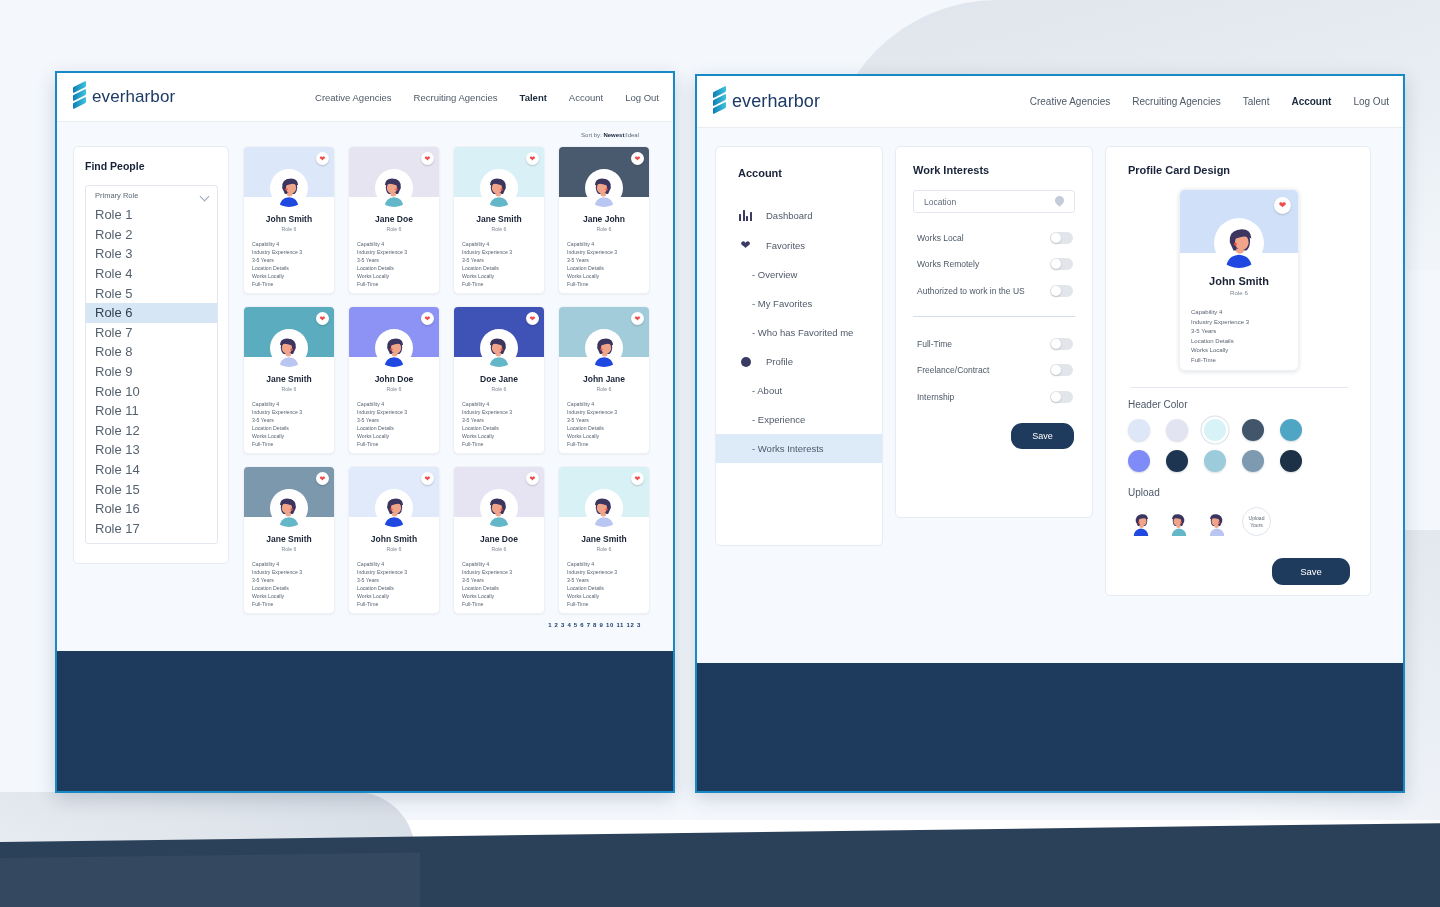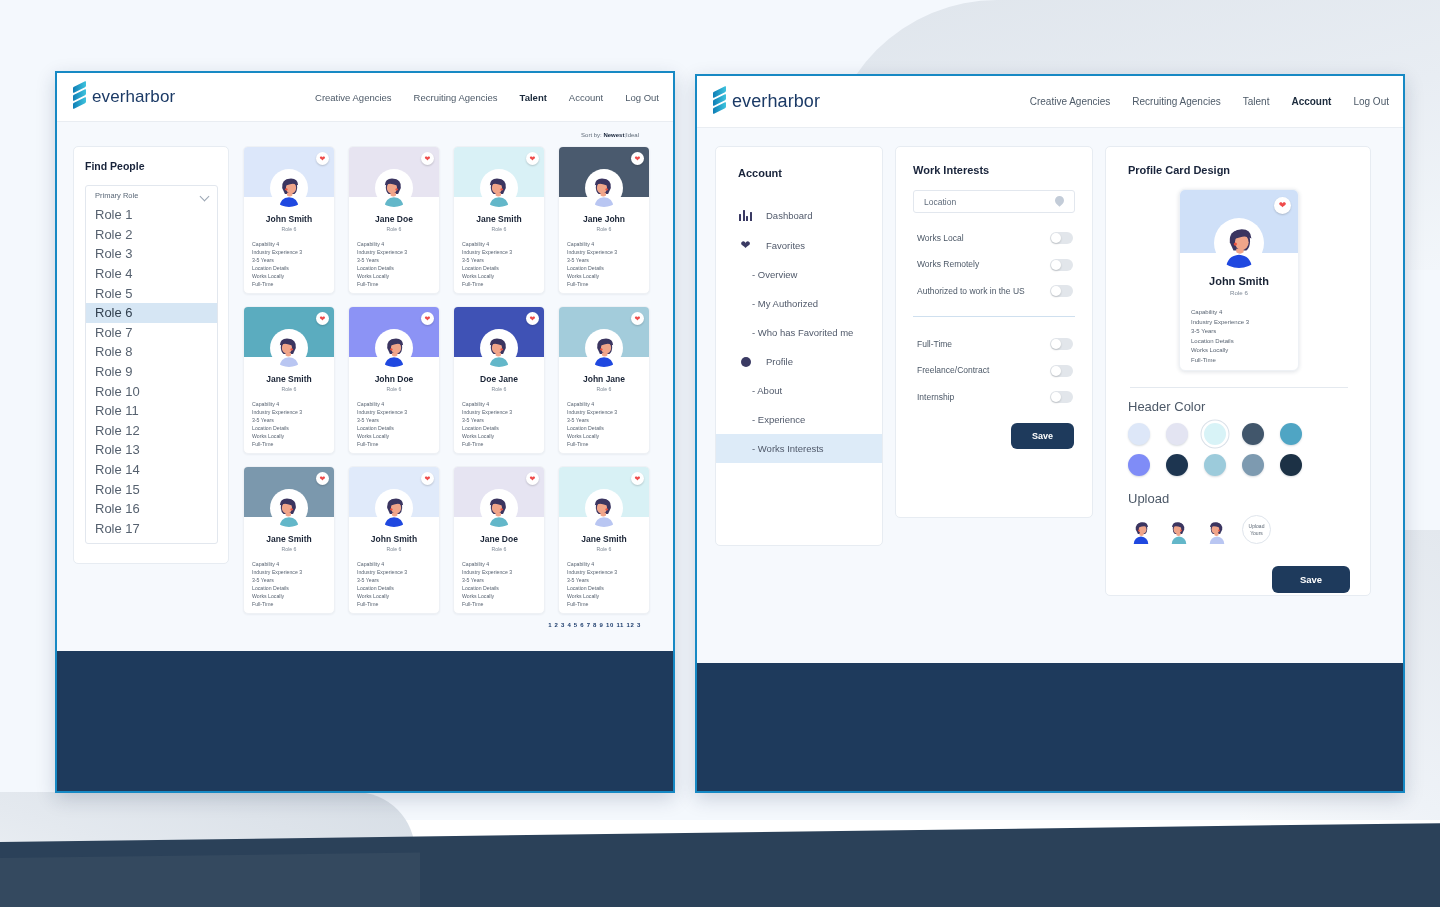--- a/index.html
+++ b/index.html
@@ -170,33 +170,33 @@
     border:1px solid #e2e7ee; border-radius:3px; height:23px;
     display:flex; align-items:center; justify-content:space-between;
     padding:0 10px 0 10px; font-size:8.5px; color:#5f6b7b; margin-bottom:12px;
   }
   .pin { width:9px; height:12px; position:relative; }
   .pin:before {
     content:''; position:absolute; left:0; top:0; width:9px; height:9px;
     border-radius:50% 50% 50% 0; transform:rotate(-45deg); background:#c3ccd8;
   }
   .toggle-row {
-    display:flex; align-items:flex-end; justify-content:space-between;
+    display:flex; align-items:flex-start; justify-content:space-between;
     padding:7px 2px 7px 4px; font-size:8.5px; color:#4c5867; line-height:1.45;
   }
   .toggle-row .lbl { max-width:110px; }
   .sw { width:23px; height:12px; border-radius:7px; background:#e2e6eb; position:relative; flex:none; cursor:pointer; }
   .sw:after {
     content:''; position:absolute; left:1px; top:1px; width:10px; height:10px;
     border-radius:50%; background:#fff; box-shadow:0 1px 2px rgba(0,0,0,.18);
   }
   .divider { height:1px; background:#cfe0ef; margin:12px 0 14px; }
   .btn-save {
-    background:#1e3a5c; color:#fff; border:none; border-radius:6px;
-    font-family:inherit; font-size:9px; font-weight:bold; padding:8px 0;
+    background:#1e3a5c; color:#fff; border:none; border-radius:11px;
+    font-family:inherit; font-size:9px; font-weight:normal; padding:8px 0;
     width:63px; cursor:pointer;
   }
   .save-wrap { display:flex; justify-content:flex-end; margin-top:13px; padding-right:1px;}
 
   .design-panel { width:266px; height:450px; padding:17px 20px 0 22px; }
   .design-panel h3 { font-size:11px; color:#18233a; margin-bottom:13px; }
   .preview-wrap { display:flex; justify-content:center; }
   .preview-card {
     width:120px; height:182px; background:#fff; border-radius:6px; overflow:hidden;
     position:relative; box-shadow:0 1px 4px rgba(30,50,80,.14); border:1px solid #eef1f5;
@@ -204,21 +204,21 @@
   .preview-card .pcard-head { height:63px; }
   .preview-card .heart-btn { width:17px; height:17px; right:7px; top:7px; }
   .preview-card .heart-btn .gl { font-size:9px; }
   .preview-card .avatar-wrap { width:50px; height:50px; top:28px; }
   .preview-card .pcard-name { font-size:11px; margin-top:22px; }
   .preview-card .pcard-role { font-size:6.2px; }
   .preview-card .pcard-meta { padding:12px 0 0 11px; }
   .preview-card .pcard-meta div { font-size:6px; line-height:1.6; }
 
   .design-rule { height:1px; background:#e4e9ef; margin:16px 2px 11px 2px; }
-  .sec-label { font-size:13px; color:#4c5867; margin-bottom:9px; }
+  .sec-label { font-size:10px; color:#4c5867; margin-bottom:9px; }
   .swatches { display:grid; grid-template-columns: repeat(5, 30px); gap:9px 8px; margin-bottom:15px;}
   .sw-dot { width:22px; height:22px; border-radius:50%; cursor:pointer; box-shadow:0 1px 2px rgba(30,50,80,.18); }
   .sw-dot.sel { box-shadow:0 0 0 2.5px #fff, 0 0 0 3.5px #d9e0e8, 0 1px 3px rgba(30,50,80,.2); }
 
   .avatars { display:flex; align-items:center; gap:12px; margin-top:3px;}
   .av-opt { width:26px; height:28px; display:flex; align-items:flex-end; justify-content:center; cursor:pointer; }
   .av-upload {
     width:29px; height:29px; border-radius:50%; border:1px solid #dfe5ec; background:#fff;
     display:flex; align-items:center; justify-content:center; text-align:center;
     font-size:5px; color:#5d6875; line-height:1.25; cursor:pointer;
@@ -707,21 +707,21 @@
           <div class="acc-item">
             <span class="ic">
               <span class="ic-heart">❤</span>
             </span>
             <span>Favorites</span>
           </div>
           <div class="acc-item sub">
             <span>- Overview</span>
           </div>
           <div class="acc-item sub">
-            <span>- My Authorized</span>
+            <span>- My Favorites</span>
           </div>
           <div class="acc-item sub">
             <span>- Who has Favorited me</span>
           </div>
           <div class="acc-item">
             <span class="ic">
               <span class="ic-dot"></span>
             </span>
             <span>Profile</span>
           </div>

